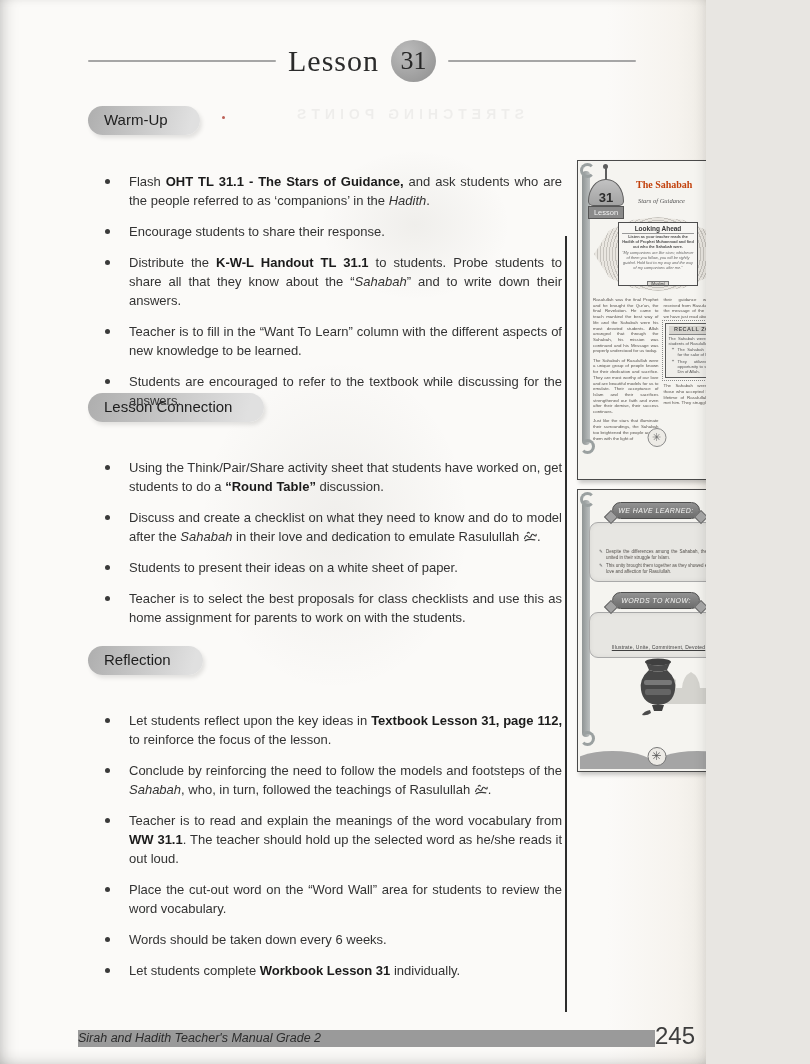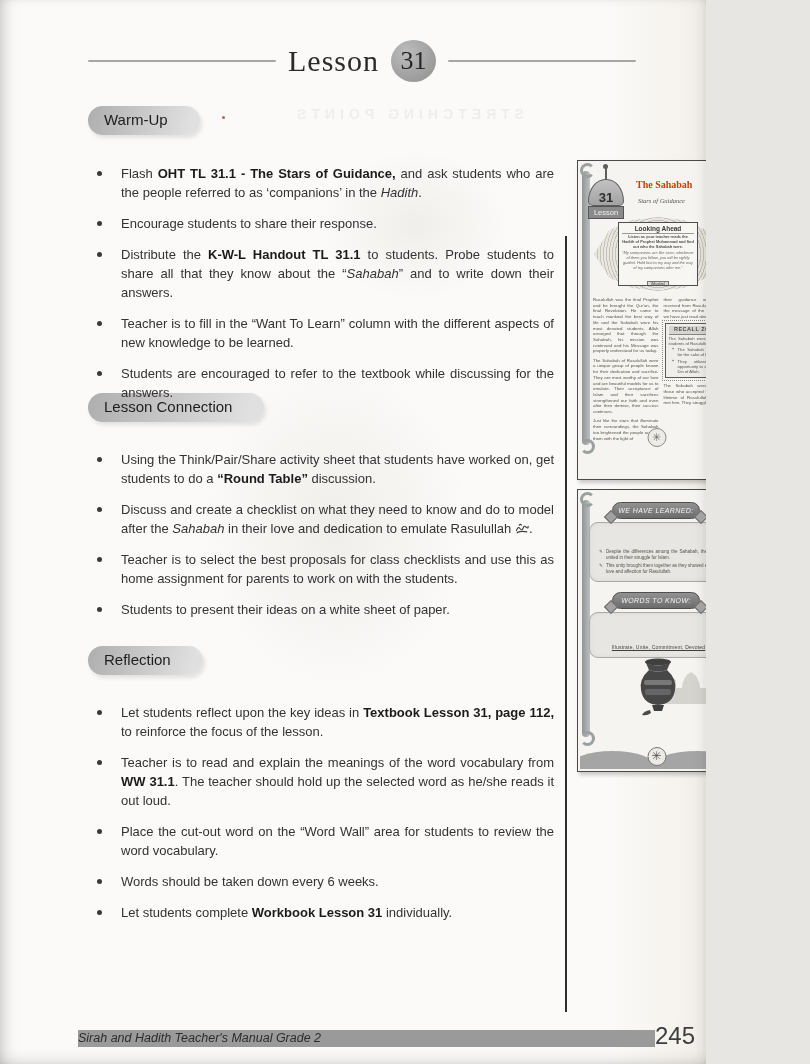--- a/index.html
+++ b/index.html
@@ -22,21 +22,21 @@
         font-family:"Liberation Serif",serif;font-size:26px;color:#262626;}
 
   
   .pill{position:absolute;left:88px;display:inline-block;
         background:linear-gradient(105deg,#aeaeae,#c7c7c7 45%,#e0e0e0 90%);
         border-radius:15px;padding:5px 32px 7px 16px;font-size:15px;color:#1d1d1d;
         box-shadow:2px 3px 4px rgba(0,0,0,.10);white-space:nowrap;}
   #pill0{top:106px;} #pill1{top:393px;} #pill2{top:646px;}
 
   
-  .blist{position:absolute;left:88px;width:462px;list-style:none;margin:4px;padding:0;}
+  .blist{position:absolute;left:88px;width:462px;list-style:none;margin:12px;padding:0;}
   #list0{top:160px;} #list1{top:446px;} #list2{top:699px;}
   .blist li{position:relative;padding-left:29px;margin-bottom:12px;
         font-size:13px;line-height:19px;text-align:justify;color:#333;}
   .blist li::before{content:"";position:absolute;left:5px;top:7px;width:5px;height:5px;
         border-radius:50%;background:#3a3a3a;}
   .b{font-weight:bold;color:#1b1b1b;} .i{font-style:italic;}
   .pbuh{display:inline-block;width:14px;height:11px;vertical-align:-1px;}
 
   
   .vline{position:absolute;left:565px;top:236px;width:2px;height:776px;background:#2d2d2d;}
@@ -163,25 +163,28 @@
       <li><span>Encourage students to share their response.</span></li>
       <li><span>Distribute the </span><span class="b">K-W-L Handout TL 31.1</span><span> to students. Probe students to share all that they know about the “</span><span class="i">Sahabah</span><span>” and to write down their answers.</span></li>
       <li><span>Teacher is to fill in the “Want To Learn” column with the different aspects of new knowledge to be learned.</span></li>
       <li><span>Students are encouraged to refer to the textbook while discussing for the answers.</span></li>
     </ul>
   <ul class="blist" id="list1">
       <li><span>Using the Think/Pair/Share activity sheet that students have worked on, get students to do a </span><span class="b">“Round Table”</span><span> discussion.</span></li>
       <li><span>Discuss and create a checklist on what they need to know and do to model after the </span><span class="i">Sahabah</span><span> in their love and dedication to emulate Rasulullah </span><span class="pbuh"><svg viewBox="0 0 20 16" width="14" height="11">
             <path d="M2 11 Q4 4 7 8 T12 7 Q13 3 16 6 T19 5 M3 14 Q9 11 17 13 M6 3 Q8 1 9 3" fill="none" stroke="#3c3c3c" stroke-width="1.7" stroke-linecap="round"></path>
           </svg></span><span>.</span></li>
+      <li><span>Students to present their ideas on a white sheet of paper.</span></li>
       <li><span>Teacher is to select the best proposals for class checklists and use this as home assignment for parents to work on with the students.</span></li>
-      <li><span>Students to present their ideas on a white sheet of paper.</span></li>
     </ul>
   <ul class="blist" id="list2">
       <li><span>Let students reflect upon the key ideas in </span><span class="b">Textbook Lesson 31, page 112,</span><span> to reinforce the focus of the lesson.</span></li>
+      <li><span>Conclude by reinforcing the need to follow the models and footsteps of the </span><span class="i">Sahabah</span><span>, who, in turn, followed the teachings of Rasulullah </span><span class="pbuh"><svg viewBox="0 0 20 16" width="14" height="11">
+            <path d="M2 11 Q4 4 7 8 T12 7 Q13 3 16 6 T19 5 M3 14 Q9 11 17 13 M6 3 Q8 1 9 3" fill="none" stroke="#3c3c3c" stroke-width="1.7" stroke-linecap="round"></path>
+          </svg></span><span>.</span></li>
       <li><span>Teacher is to read and explain the meanings of the word vocabulary from </span><span class="b">WW 31.1</span><span>. The teacher should hold up the selected word as he/she reads it out loud.</span></li>
       <li><span>Place the cut-out word on the “Word Wall” area for students to review the word vocabulary.</span></li>
       <li><span>Words should be taken down every 6 weeks.</span></li>
       <li><span>Let students complete </span><span class="b">Workbook Lesson 31</span><span> individually.</span></li>
     </ul>
 
   <div class="vline"></div>
 
   <div class="card" id="card1">
     <div class="swirl"></div>

